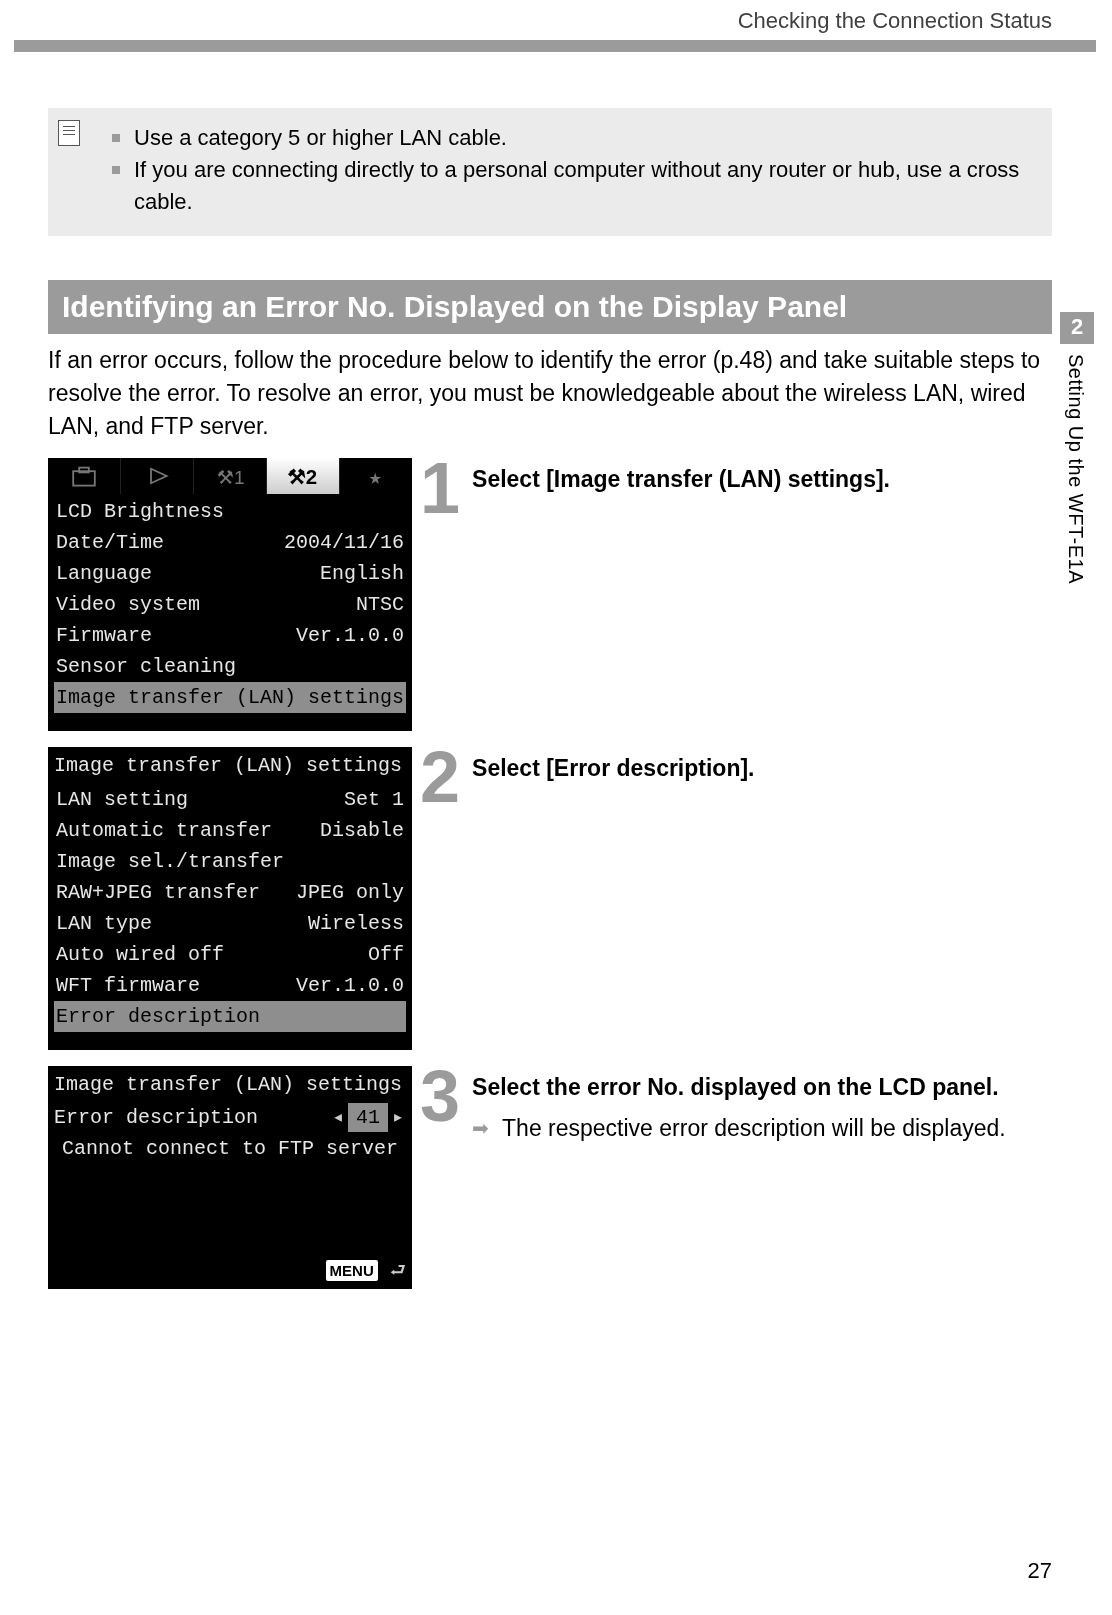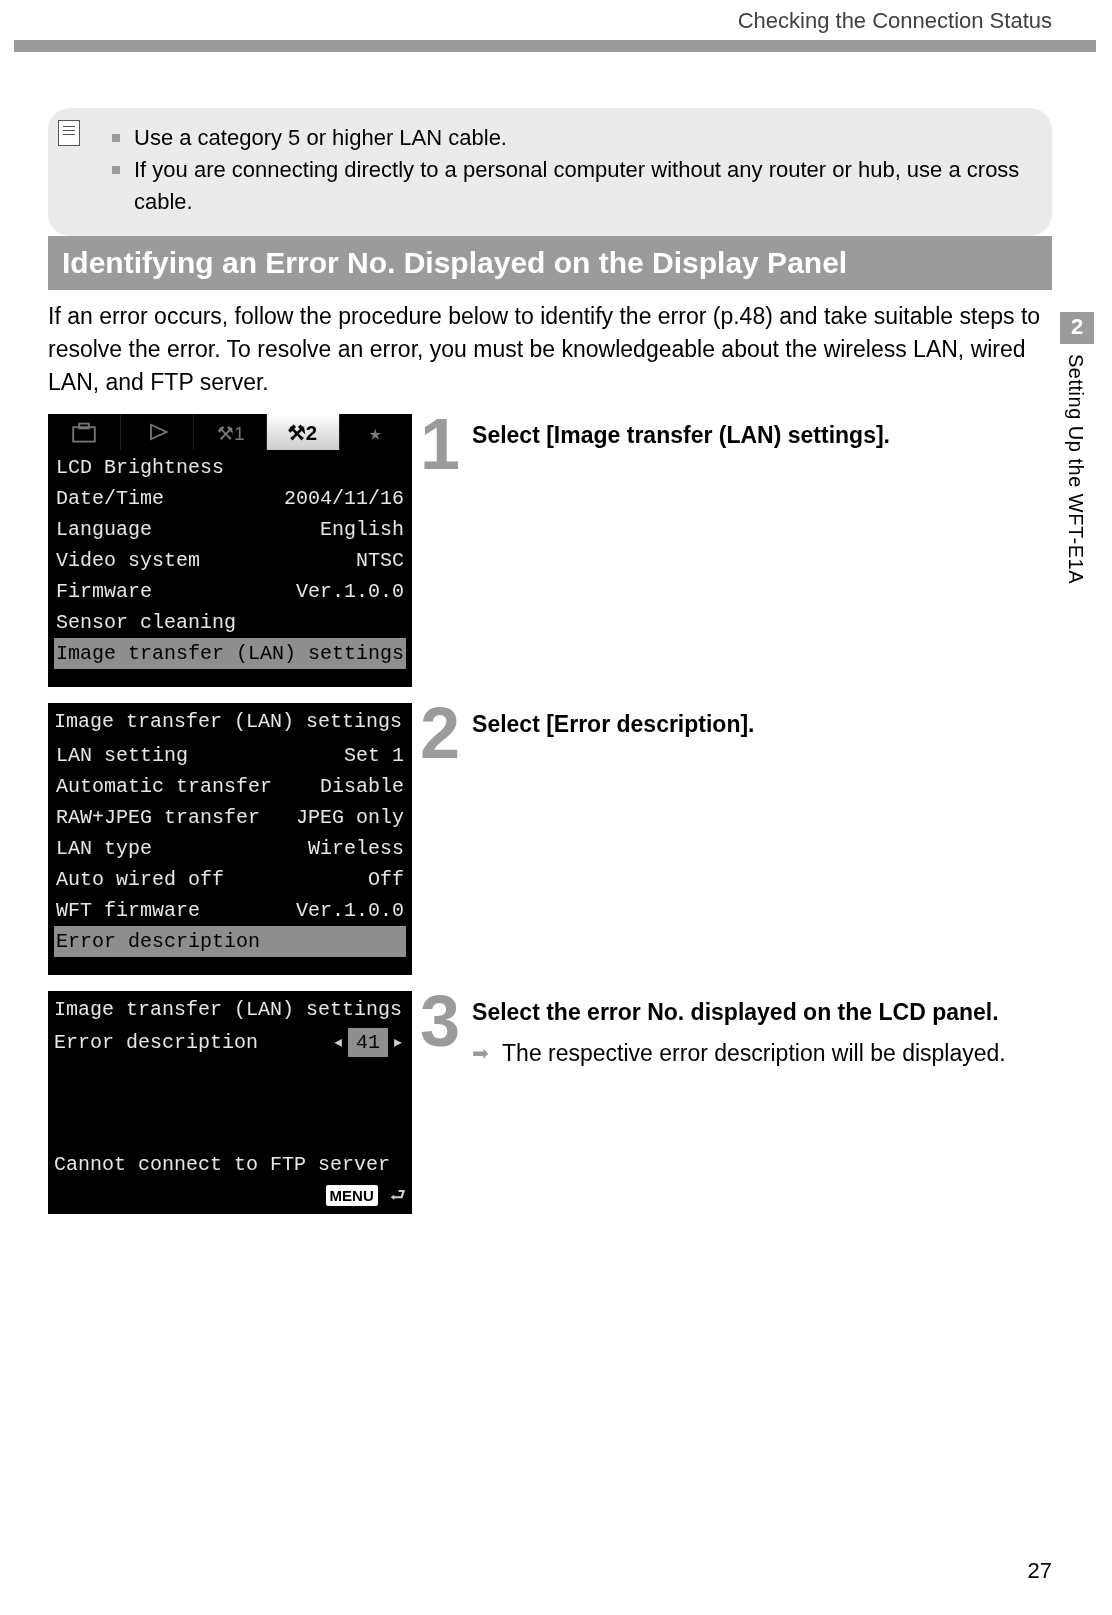--- a/index.html
+++ b/index.html
@@ -26,21 +26,21 @@
   .header-bar {
     height: 12px;
     background: #9b9b9b;
     margin: 0 -44px 0 -34px;
     margin-bottom: 56px;
   }
   .note-box {
     background: #ebebeb;
     padding: 14px 18px 18px 64px;
     position: relative;
-    border-radius: 22px;
+    margin-bottom: 44px;
   }
   .note-icon {
     position: absolute;
     left: 10px;
     top: 12px;
     width: 22px;
     height: 26px;
     border: 1.5px solid #555;
     background: #fff;
   }
@@ -121,21 +121,22 @@
     color: #000;
   }
   .lcd-title {
     padding: 4px 6px 2px 6px;
     white-space: nowrap;
   }
   .lcd-msg {
     padding: 0 6px;
     min-height: 120px;
     display: flex;
-    align-items: flex-end;
+    align-items: flex-start;
+    margin-left: 8px;
   }
   .lcd-footer {
     text-align: right;
     padding: 2px 6px 4px 0;
   }
   .lcd-footer .menu-btn {
     display: inline-block;
     background: #fff;
     color: #000;
     font-weight: bold;
@@ -324,20 +325,24 @@
       <div class="lcd-body">
         <div class="lcd-row">
             <span>LAN setting</span>
             <span>Set 1</span>
           </div>
         <div class="lcd-row">
             <span>Automatic transfer</span>
             <span>Disable</span>
           </div>
         <div class="lcd-row">
+            <span>Image sel./transfer</span>
+            <span></span>
+          </div>
+        <div class="lcd-row">
             <span>RAW+JPEG transfer</span>
             <span>JPEG only</span>
           </div>
         <div class="lcd-row">
             <span>LAN type</span>
             <span>Wireless</span>
           </div>
         <div class="lcd-row">
             <span>Auto wired off</span>
             <span>Off</span>

